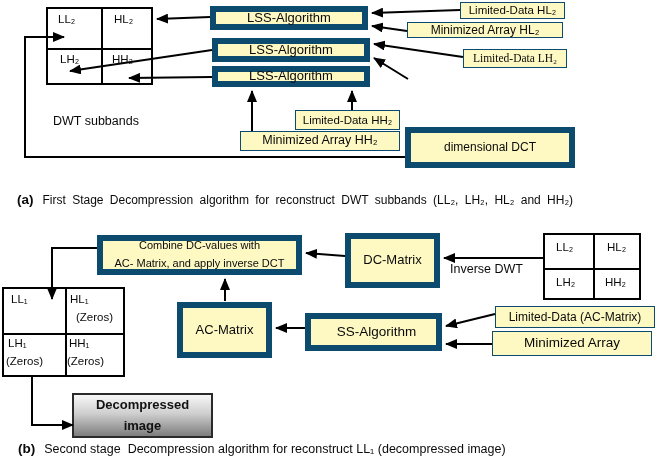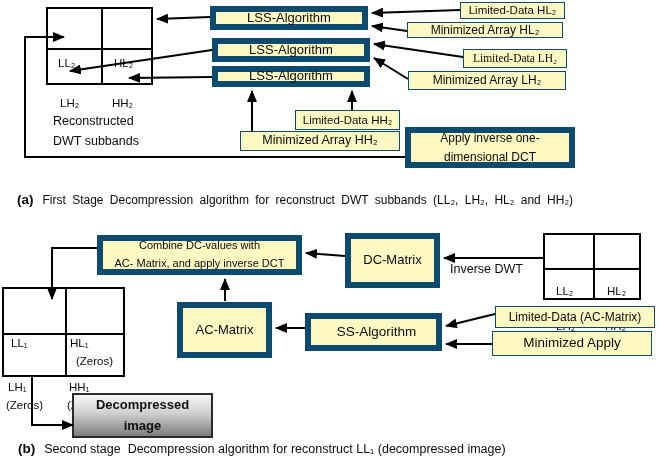--- a/index.html
+++ b/index.html
@@ -10,21 +10,21 @@
   .box{
     position:absolute;background:#fef9c3;border:6px solid #0c4a6e;
     display:flex;align-items:center;justify-content:center;text-align:center;
     box-sizing:border-box;line-height:1.25;
   }
   .thin{border-width:1.5px;}
   .stack{flex-direction:column;}
   .gridbox{position:absolute;background:#fff;border:2px solid #000;box-sizing:border-box;}
   .vdiv{position:absolute;top:0;bottom:0;width:1.5px;background:#000;}
   .hdiv{position:absolute;left:0;right:0;height:1.5px;background:#000;}
-  .cell-label{position:absolute;font-size:11.5px;white-space:nowrap;margin-top:44px;}
+  .cell-label{position:absolute;font-size:11.5px;white-space:nowrap;}
   .label{position:absolute;white-space:nowrap;}
   .caption{position:absolute;display:flex;align-items:baseline;white-space:pre-wrap;}
   .caption b{font-size:13.5px;font-weight:bold;margin-right:9px;}
   .caption span{font-size:12px;}
   svg.arrows{position:absolute;left:0;top:0;pointer-events:none;}
   .grad{
     background:linear-gradient(to bottom,#f7f7f7 0%,#cfcfcf 45%,#7d7d7d 100%);
     border:2px solid #2a2a2a;font-weight:bold;color:#111;
   }
 </style>
@@ -36,21 +36,20 @@
   <div class="gridbox" style="left:46px;top:7px;width:107px;height:78px;">
     <div class="vdiv" style="left:53px;"></div>
     <div class="hdiv" style="top:39px;"></div>
     <span class="cell-label" style="left:10px;top:4px;">LL₂</span>
     <span class="cell-label" style="left:66px;top:4px;">HL₂</span>
     <span class="cell-label" style="left:12px;top:44px;">LH₂</span>
     <span class="cell-label" style="left:64px;top:44px;">HH₂</span>
   </div>
 
   <div class="label" style="left:53px;top:111px;font-size:12.5px;line-height:20px;">
-    <div>Reconstructed</div>
     <div>DWT subbands</div>
   </div>
 
   <div class="box" style="left:210px;top:6px;width:158px;height:24px;font-size:13px;">
       <span>LSS-Algorithm</span>
     </div>
   <div class="box" style="left:212px;top:38px;width:158px;height:24px;font-size:13px;">
       <span>LSS-Algorithm</span>
     </div>
   <div class="box" style="left:212px;top:66px;width:158px;height:21px;font-size:13px;">
@@ -59,32 +58,28 @@
 
   <div class="box thin" style="left:460px;top:2px;width:105px;height:17px;font-size:11.5px;">
       <span>Limited-Data HL₂</span>
     </div>
   <div class="box thin" style="left:407px;top:22px;width:156px;height:16px;font-size:12px;">
       <span>Minimized Array HL₂</span>
     </div>
   <div class="box thin" style="left:463px;top:49px;width:104px;height:19px;font-size:11.5px;font-family:Liberation Serif, serif;">
       <span>Limited-Data LH₂</span>
     </div>
-  <div class="box thin" style="left:408px;top:71px;width:158px;height:19px;font-size:12px;">
-      <span>Minimized Array LH₂</span>
-    </div>
   <div class="box thin" style="left:295px;top:110px;width:105px;height:20px;font-size:11.5px;">
       <span>Limited-Data HH₂</span>
     </div>
   <div class="box thin" style="left:240px;top:131px;width:160px;height:20px;font-size:12.5px;">
       <span>Minimized Array HH₂</span>
     </div>
 
   <div class="box stack" style="left:405px;top:127px;width:170px;height:41px;font-size:12px;line-height:1.55;">
-    <div>Apply inverse one-</div>
     <div>dimensional DCT</div>
   </div>
 
   <div class="caption" style="left:17px;top:192px;">
     <b>(a)</b>
     <span style="word-spacing:3px;">First Stage Decompression algorithm for reconstruct DWT subbands (LL₂, LH₂, HL₂ and HH₂)</span>
   </div>
 
   <div class="box stack" style="left:97px;top:235px;width:205px;height:40px;font-size:11px;line-height:1.6;">
     <div>Combine DC-values with</div>
@@ -121,21 +116,21 @@
     <span class="cell-label" style="left:60px;top:41px;">HH₂</span>
   </div>
 
   <div class="box" style="left:305px;top:313px;width:137px;height:38px;font-size:13.5px;padding-left:6px;">
       <span>SS-Algorithm</span>
     </div>
   <div class="box thin" style="left:495px;top:306px;width:160px;height:22px;font-size:12px;">
       <span>Limited-Data (AC-Matrix)</span>
     </div>
   <div class="box thin" style="left:492px;top:331px;width:160px;height:25px;font-size:13.5px;">
-      <span>Minimized Apply</span>
+      <span>Minimized Array</span>
     </div>
 
   <div class="box stack grad" style="left:72px;top:393px;width:141px;height:45px;font-size:13px;line-height:1.55;text-align:right;">
     <div>Decompressed</div>
     <div>image</div>
   </div>
 
   <div class="caption" style="left:18px;top:441px;">
     <b>(b)</b>
     <span style="font-size:12.5px;">Second stage  Decompression algorithm for reconstruct LL₁ (decompressed image)</span>

